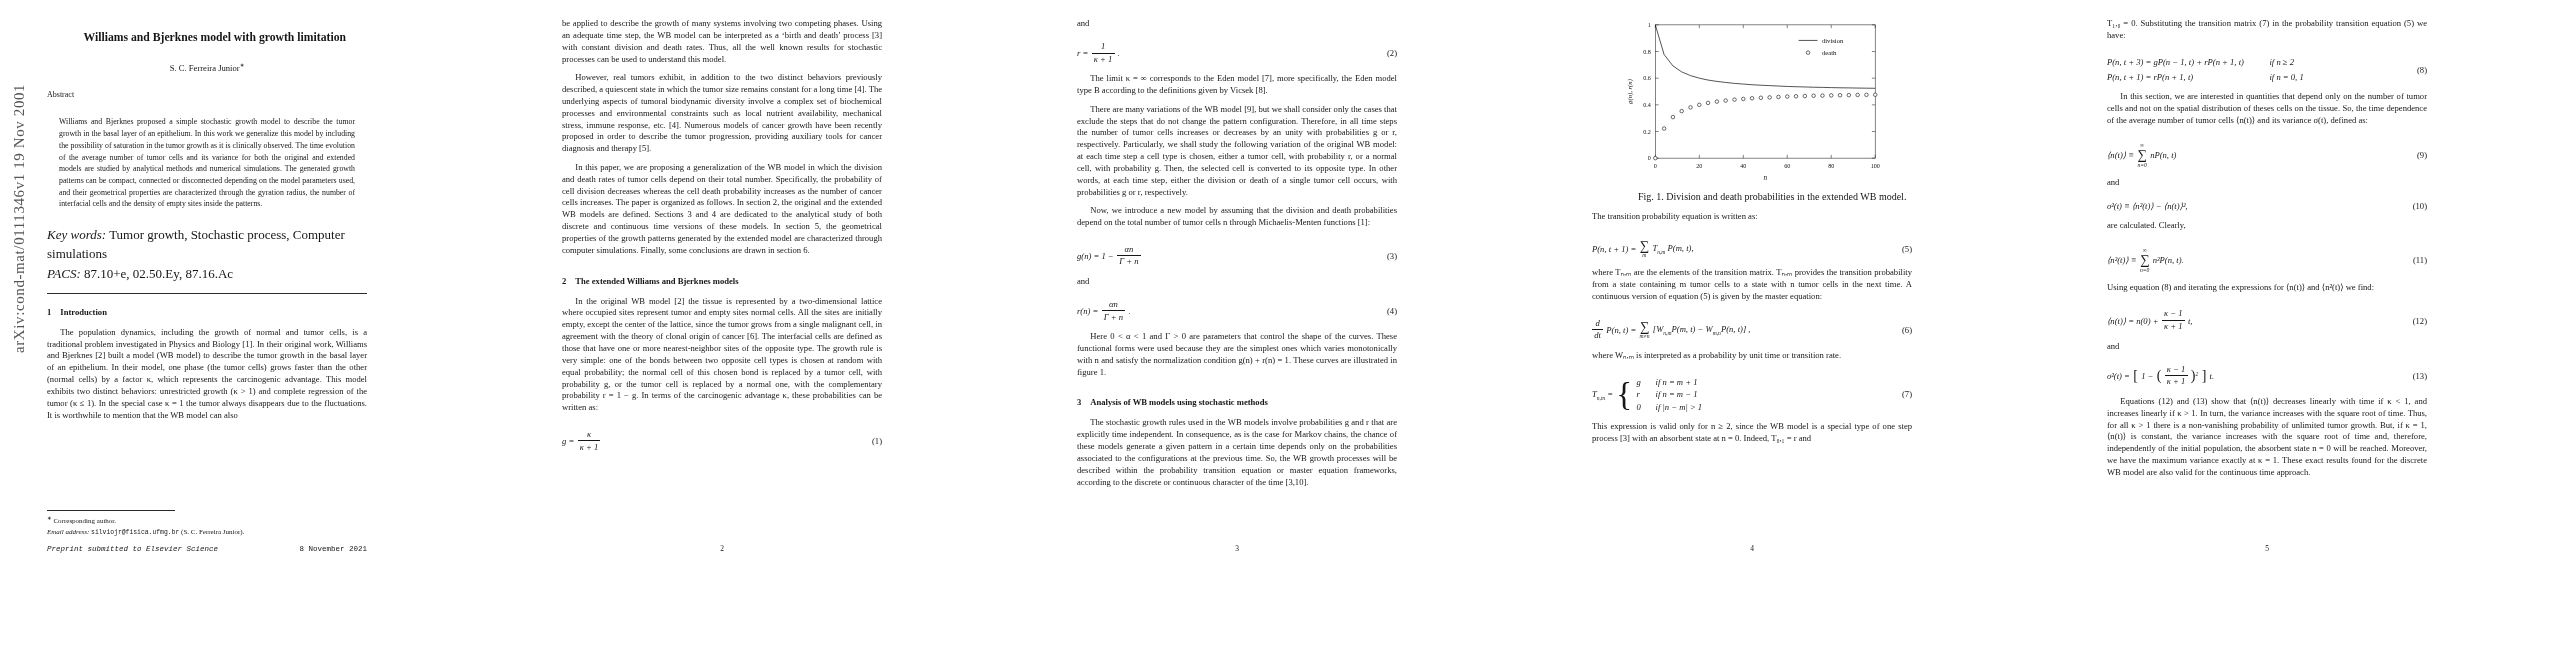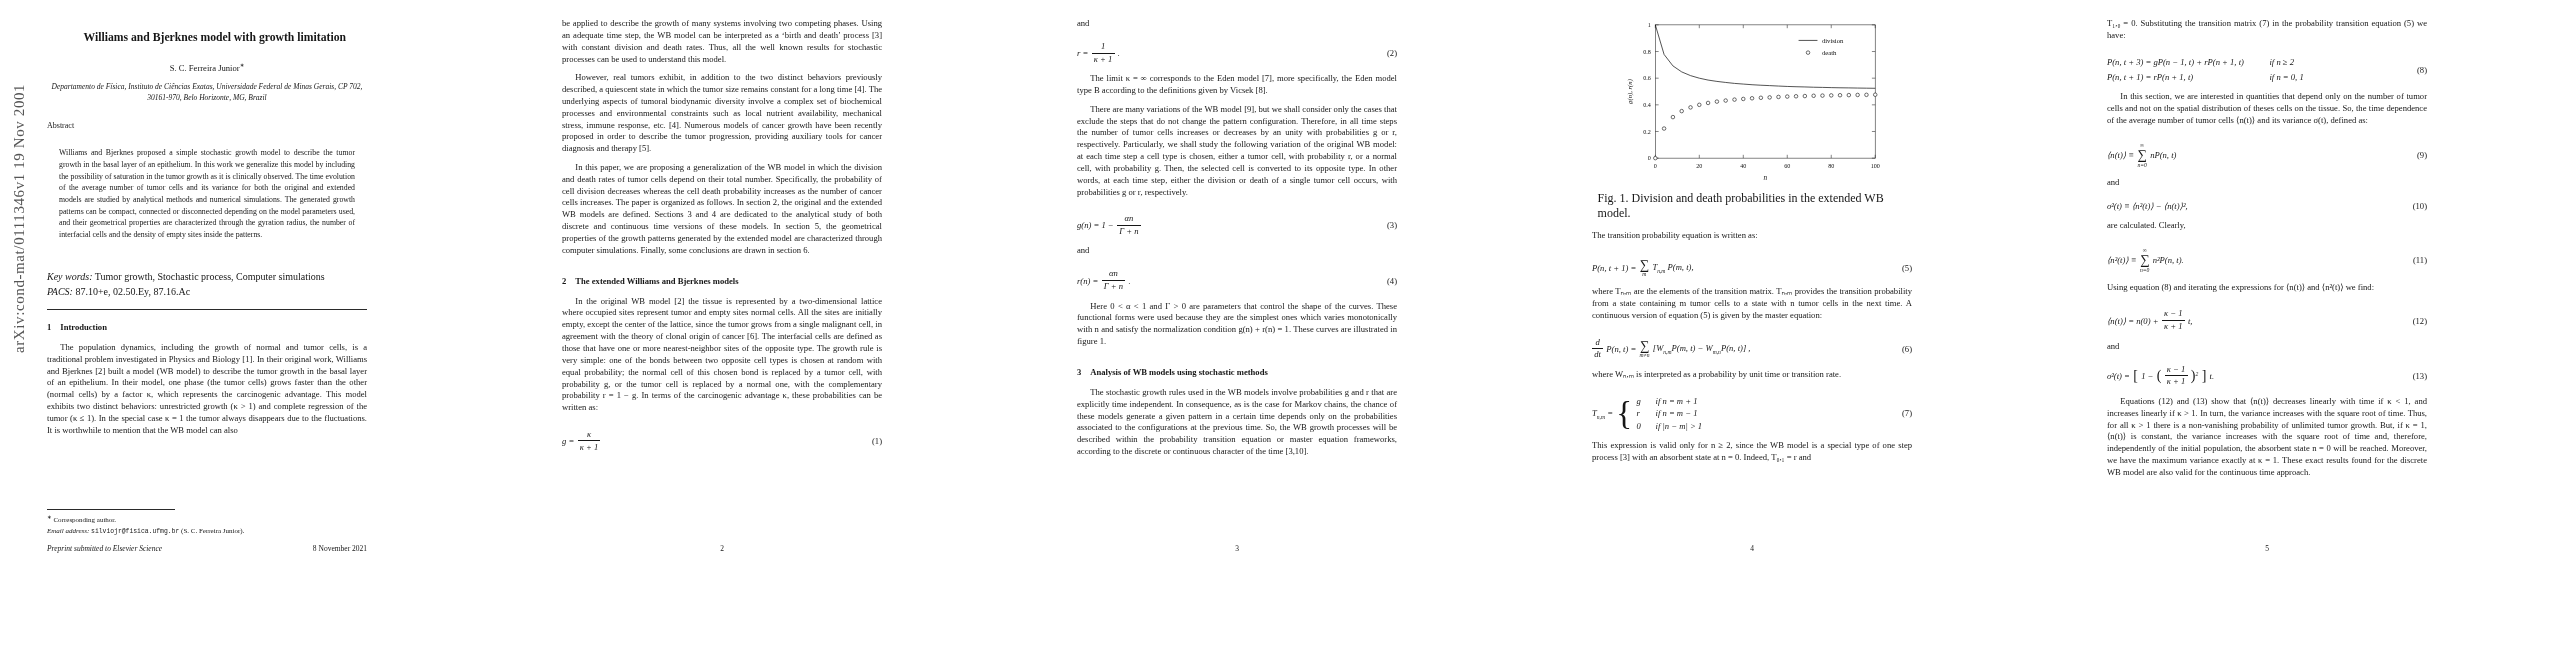--- a/index.html
+++ b/index.html
@@ -18,21 +18,21 @@
   }
   .spacer { flex:1 1 auto; }
 
   
   .title { text-align:right; font-size:11.7px; font-weight:bold; line-height:1.32; margin:12.2px 21px 0; }
   .author { text-align:center; margin-top:16.7px; font-size:8.6px; }
   .author sup { font-size:5.6px; }
   .affiliation { text-align:center; font-style:italic; font-size:7.5px; line-height:1.45; margin-top:9px; }
   .abstract-head { font-weight:normal; font-size:8px; margin:16.7px 0 5.6px; }
   .abstract { font-size:7.8px; line-height:1.5; text-align:justify; margin:12px; }
-  .keywords { font-size:10px; margin-top:16px; line-height:1.5; }
+  .keywords { font-size:13px; margin-top:3px; line-height:1.5; }
   .kw-label { font-style:italic; }
   .fm-rule { border-top:0.6px solid #2a2a2a; margin-top:10px; }
 
   
   .sec-heading { font-weight:bold; font-size:8.6px; margin:12.2px 0 10px; }
   .sec-num { margin-right:9px; }
   .p { font-size:8.6px; line-height:1.38; text-align:justify; margin:0 0 6.7px 0; }
   .p.indent { text-indent:13.3px; }
   .p.conn { margin-bottom:3.3px; }
 
@@ -51,48 +51,47 @@
   .cases { display:inline-flex; align-items:center; }
   .cases .brace { font-size:33px; font-weight:300; line-height:0.85; font-style:normal; margin-right:4.4px; }
   .cases .rows { display:flex; flex-direction:column; gap:2.2px; }
   .cases .crow { display:flex; }
   .cases .cv { width:19px; }
   .rows8 { display:grid; grid-template-columns:auto auto; column-gap:25.6px; row-gap:4.4px; justify-content:start; }
   .bigbr { font-size:14px; font-style:normal; line-height:1; }
 
   
   .figure { text-align:center; margin:0 0 1.1px; }
-  .fig-caption { font-size:12px; text-align:left; margin:3.3px 5.6px 9px; }
+  .fig-caption { font-size:10px; text-align:right; margin:3.3px 5.6px 9px; }
   svg text { font-family:"Liberation Serif", serif; }
 
   
   .fn-rule { width:128px; border-top:0.6px solid #2a2a2a; margin-bottom:3.9px; }
   .footnotes { font-size:7px; line-height:1.45; }
   .footnotes .fn-mark { font-size:5.6px; vertical-align:super; }
   .tt { font-family:"Liberation Mono", monospace; font-size:6.4px; }
   .it { font-style:italic; }
-  .footer { display:flex; justify-content:space-between; font-size:7.5px; margin-top:7.8px; }
+  .footer { display:flex; justify-content:space-between; font-size:7.5px; margin-top:7.8px;font-family:Liberation Mono, monospace; }
   .footer .left { font-style:italic; }
   .page-num { text-align:center; font-size:7.5px; margin-top:5.6px; }
 </style>
 </head>
 <body>
 
 <div class="canvas">
 
   <div class="arxiv-banner">arXiv:cond-mat/0111346v1  19 Nov 2001</div>
 
   <div class="pages">
 
     <div class="page">
       <h1 class="title">Williams and Bjerknes model with growth limitation</h1>
       <div class="author">
         <span>S. C. Ferreira Junior</span><sup>∗</sup>
       </div>
-      <div class="affiliation">Departamento de Física, Instituto de Ciências Exatas, Universidade Federal de Minas Gerais, CP 702, 30161-970, Belo Horizonte, MG, Brazil</div>
       <div class="abstract-head">Abstract</div>
       <p class="abstract">Williams and Bjerknes proposed a simple stochastic growth model to describe the tumor growth in the basal layer of an epithelium. In this work we generalize this model by including the possibility of saturation in the tumor growth as it is clinically observed. The time evolution of the average number of tumor cells and its variance for both the original and extended models are studied by analytical methods and numerical simulations. The generated growth patterns can be compact, connected or disconnected depending on the model parameters used, and their geometrical properties are characterized through the gyration radius, the number of interfacial cells and the density of empty sites inside the patterns.</p>
       <div class="keywords">
         <span class="kw-label">Key words:</span>
         <span>Tumor growth, Stochastic process, Computer simulations</span><br>
         <span class="kw-label">PACS:</span>
         <span>87.10+e, 02.50.Ey, 87.16.Ac</span>
       </div>
       <div class="fm-rule"></div>
       <div class="sec-heading">
@@ -148,20 +147,21 @@
           <span class="frac">
               <span class="ft">1</span>
               <span class="fb">κ + 1</span>
             </span>
           <span>.</span>
         </span>
         <span class="num">(2)</span>
       </div>
       <p class="p indent">The limit κ = ∞ corresponds to the Eden model [7], more specifically, the Eden model type B according to the definitions given by Vicsek [8].</p>
       <p class="p indent">There are many variations of the WB model [9], but we shall consider only the cases that exclude the steps that do not change the pattern configuration. Therefore, in all time steps the number of tumor cells increases or decreases by an unity with probabilities g or r, respectively. Particularly, we shall study the following variation of the original WB model: at each time step a cell type is chosen, either a tumor cell, with probability r, or a normal cell, with probability g. Then, the selected cell is converted to its opposite type. In other words, at each time step, either the division or death of a single tumor cell occurs, with probabilities g or r, respectively.</p>
+      <p class="p indent">Now, we introduce a new model by assuming that the division and death probabilities depend on the total number of tumor cells n through Michaelis-Menten functions [1]:</p>
       <div class="eq">
         <span class="math">
           <span>g(n) = 1 −</span>
           <span class="frac">
               <span class="ft">αn</span>
               <span class="fb">Γ + n</span>
             </span>
         </span>
         <span class="num">(3)</span>
       </div>

